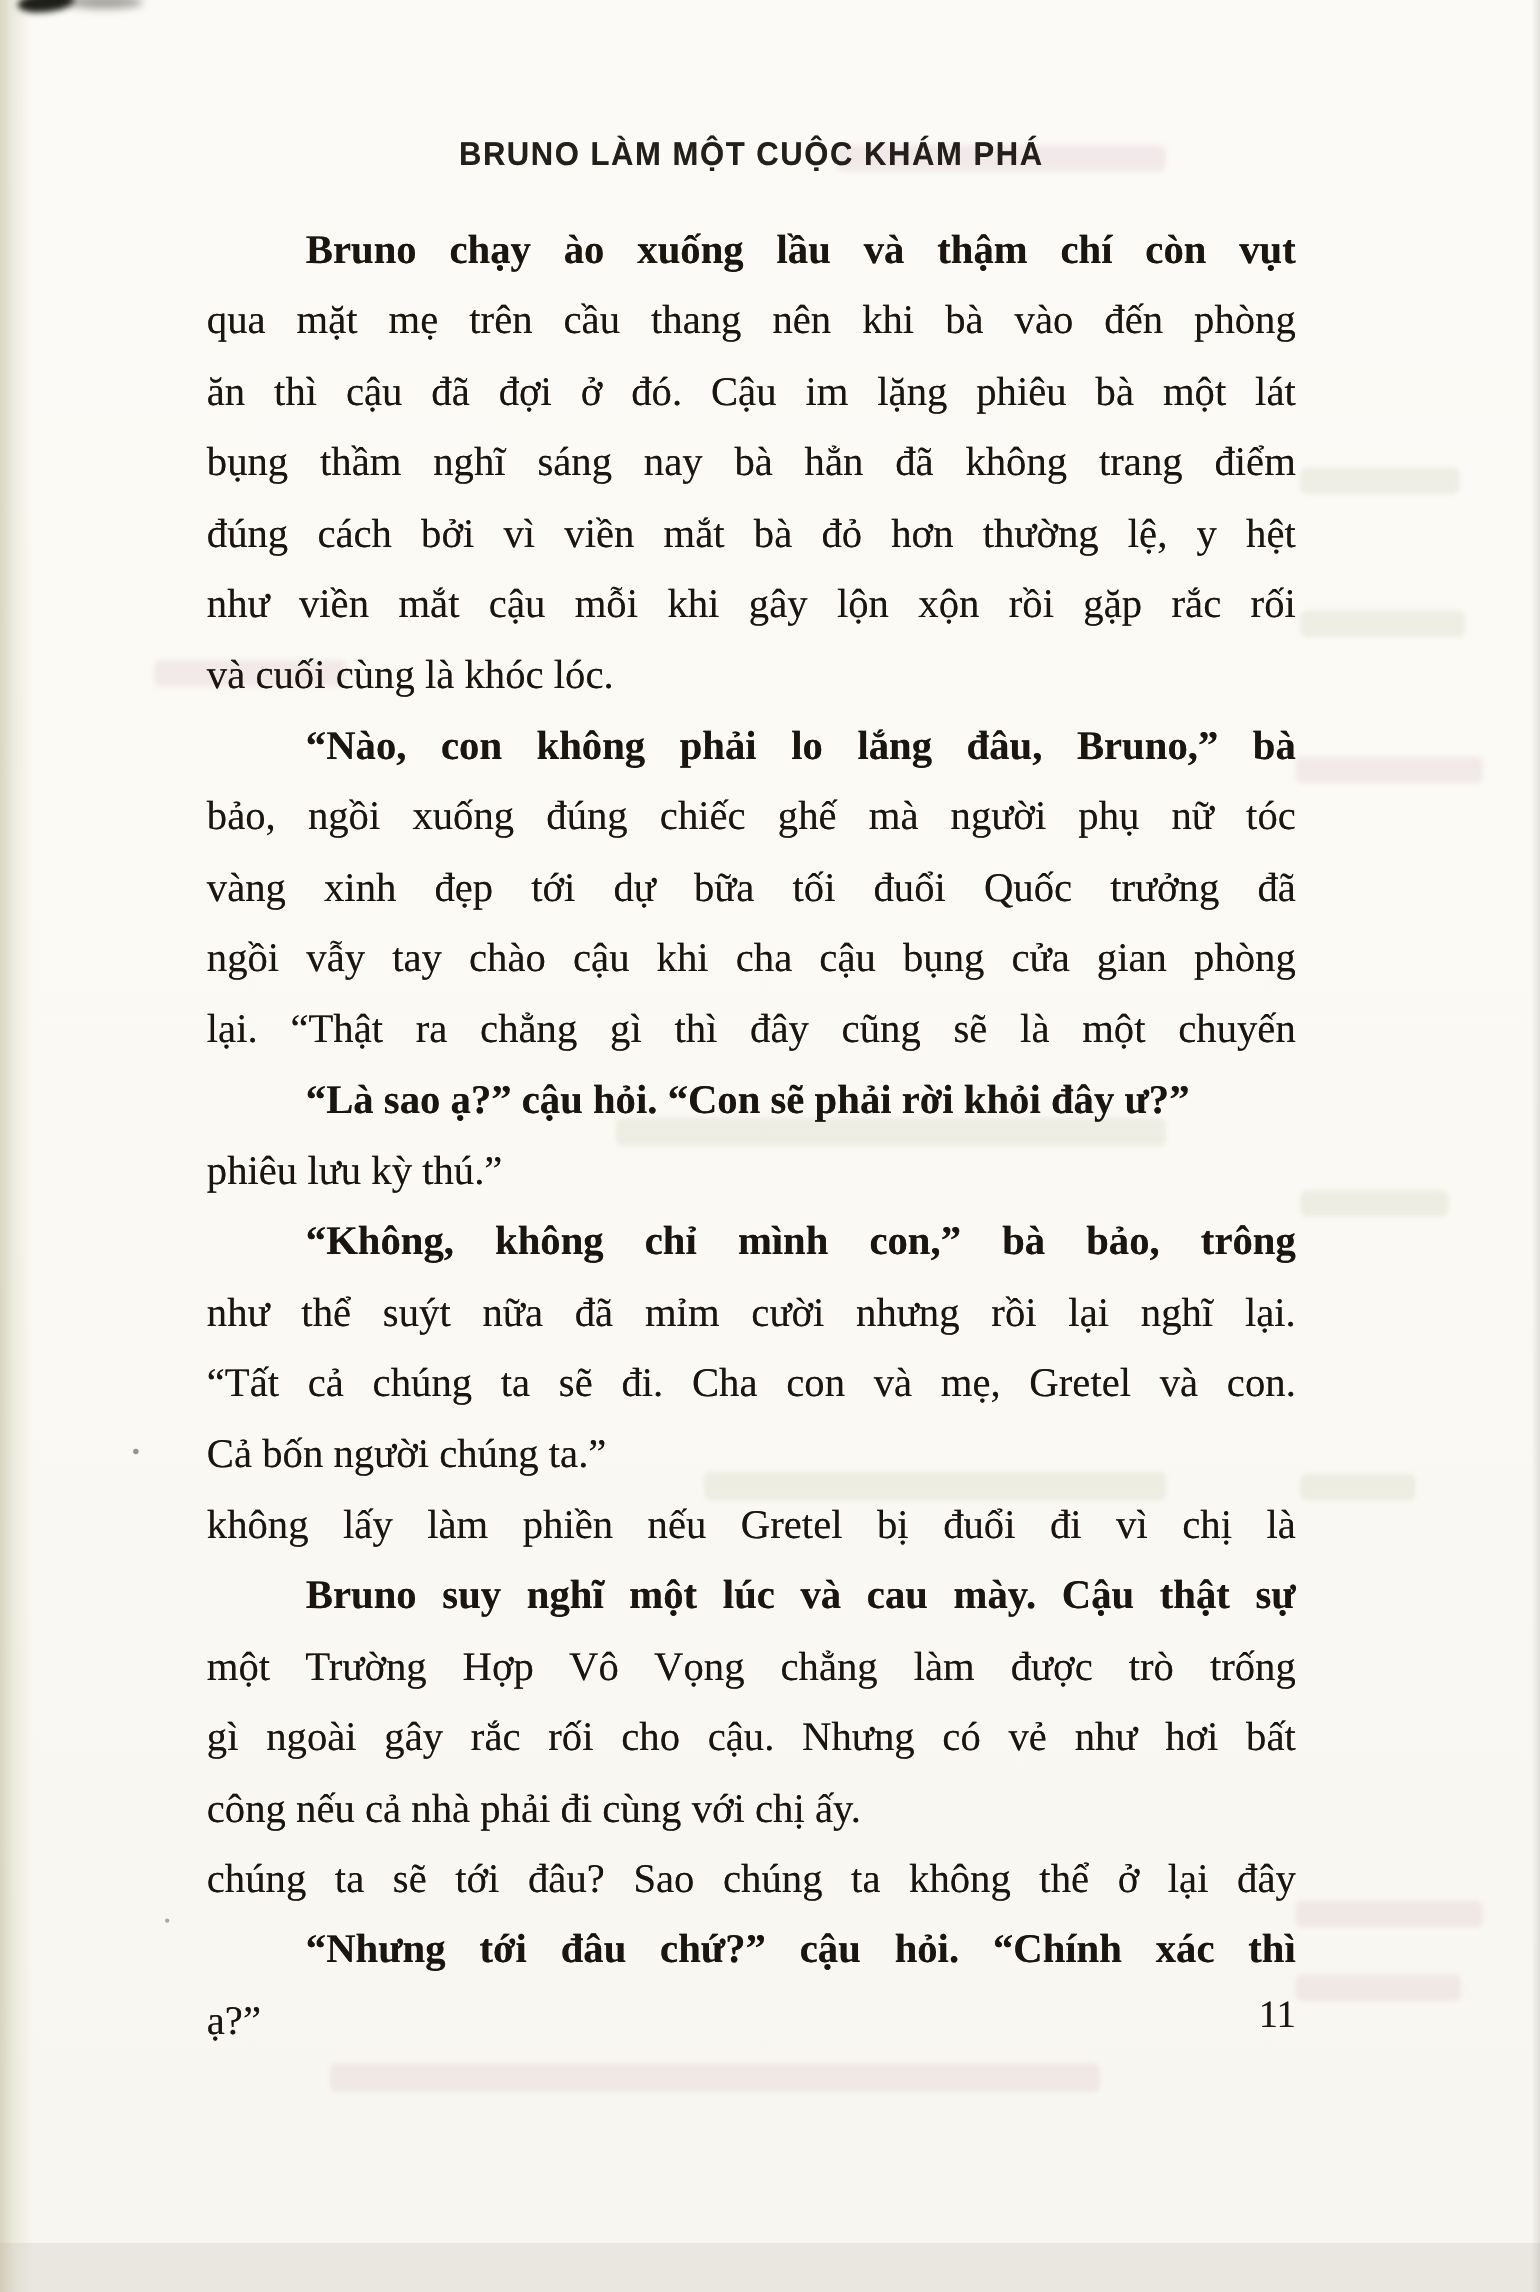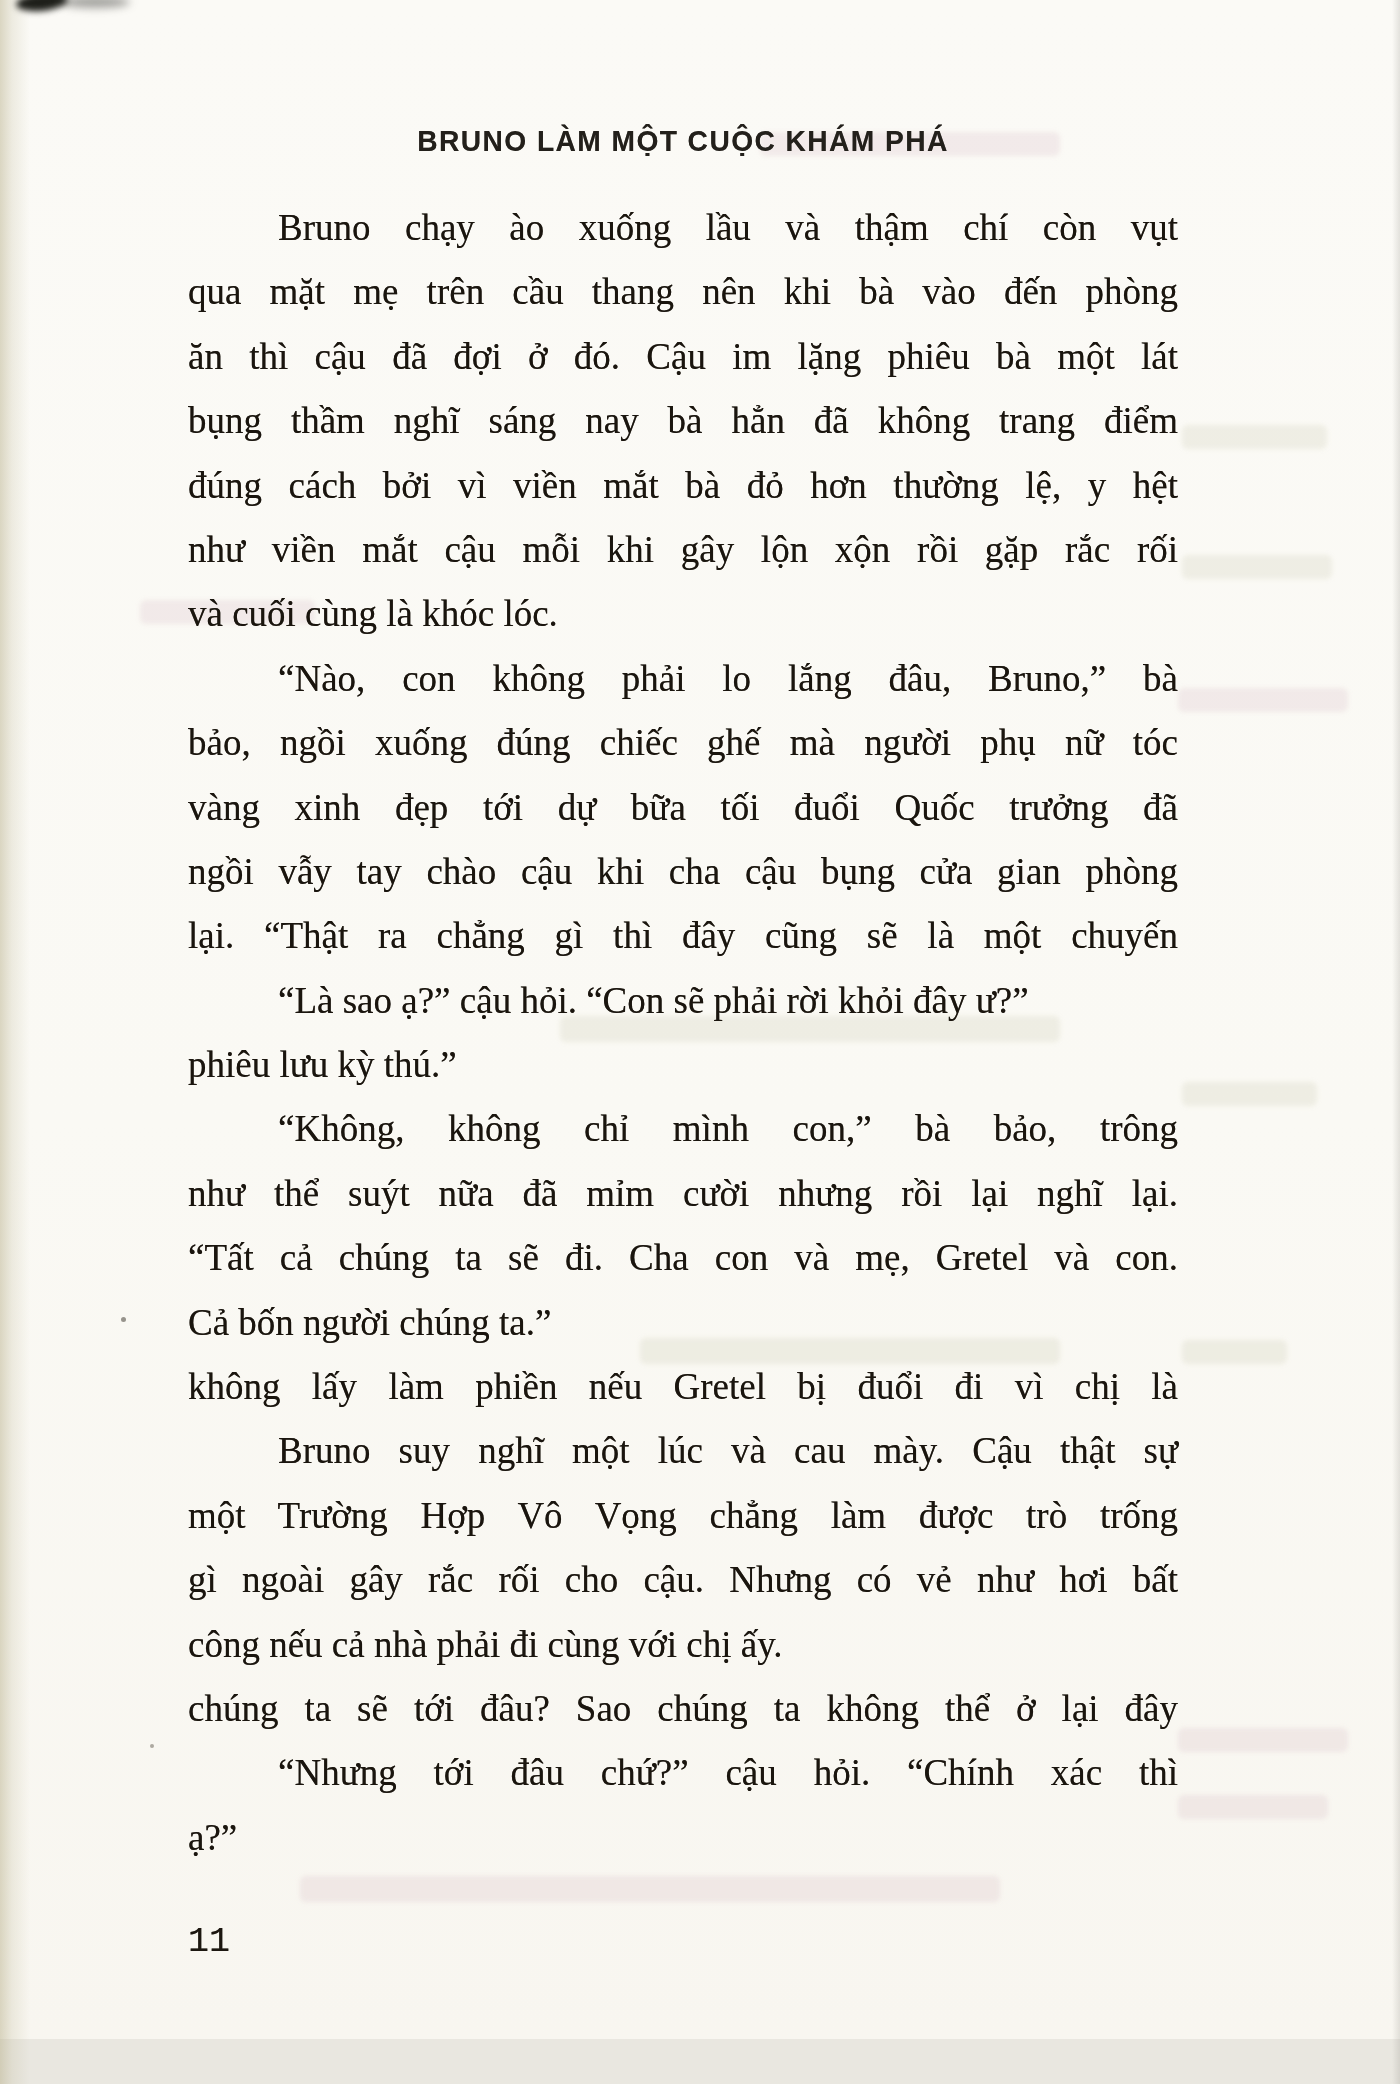--- a/index.html
+++ b/index.html
@@ -106,29 +106,29 @@
     height: 64.4px;
     line-height: 64.4px;
     font-size: 37px;
     text-align: justify;
     text-align-last: justify;
     color: #1a150e;
     text-shadow: 0 0 0.55px rgba(26,21,14,0.65);
     white-space: normal;
     overflow: visible;
   }
-  .line.first { padding-left: 90px; }
+  .line.first { padding-left: 90px; font-weight: bold; }
   .line.last  { text-align-last: left; white-space: nowrap; }
 
   .page-number {
     position: absolute;
-    left: 188px; top: 1922px;
+    left: 188px; top: 1812px;
     width: 990px;
-    text-align: left;
-    font-family: Liberation Mono, monospace;
+    text-align: right;
+    font-family: Liberation Serif, serif;
     font-size: 35px;
     color: #1c1710;
     text-shadow: 0 0 0.5px rgba(28,23,16,0.6);
   }
 </style>
 </head>
 <body>
 
 <div class="scan">
 

